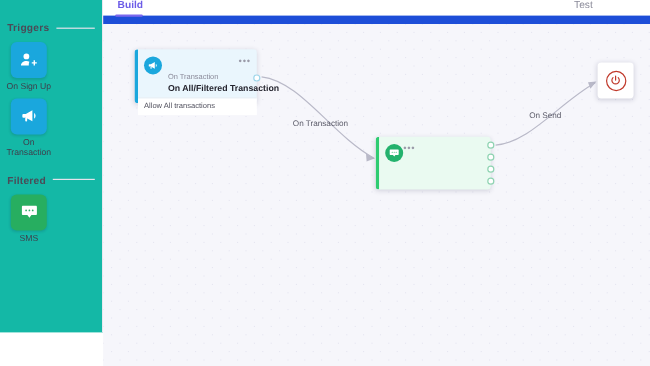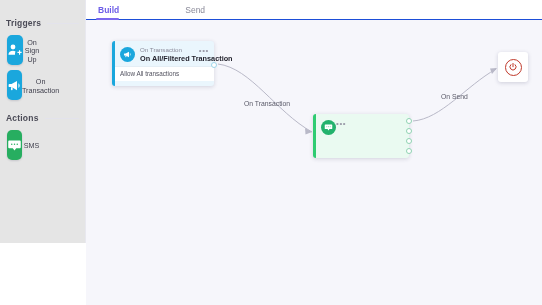--- a/index.html
+++ b/index.html
@@ -6,60 +6,60 @@
   html, body {
     width: 542px; height: 305px;
     font-family: "Liberation Sans", sans-serif;
     background: #ffffff;
     overflow: hidden;
   }
   #app { position: relative; width: 542px; height: 305px; display: flex; }
 
   
   .sidebar {
-    width: 86px; height: 243px;
-    background: #e5e5e5;
+    width: 86px; height: 277px;
+    background: #14b8a6;
     border-right: 1px solid #e8e8ef;
     position: relative;
     flex: 0 0 86px;
     padding-top: 12px;
   }
   .section-head {
     display: flex; align-items: center;
     padding: 0 6px; margin: 6px 0 7px 0;
   }
   .section-head .sh-label {
     font-size: 8.5px; color: #4b4b57; font-weight: 700;
     letter-spacing: .2px; white-space: nowrap;
   }
   .section-head .sh-rule {
     flex: 1; height: 1px; background: #e3e3ec; margin-left: 6px;
   }
   .tile-grid {
     display: flex; flex-wrap: wrap; gap: 5px 6px; padding: 0 7px;
   }
-  .tile-item { width: 34px; display: flex; align-items: center; }
+  .tile-item { width: 34px; display: flex; flex-direction: column; align-items: center; }
   .tile {
     width: 30px; height: 30px; border-radius: 5px;
     display: flex; align-items: center; justify-content: center;
     box-shadow: 0 1px 2px rgba(20,20,60,.14);
   }
   .tile svg { display: block; }
   .tile-label {
     margin-top: 3px; font-size: 7.2px; line-height: 8.5px;
     color: #3f3f4c; text-align: center; width: 38px;
   }
 
   
   .main { flex: 1; position: relative; height: 305px; background: #ffffff; }
   .tabbar {
     height: 20px; background: #ffffff;
-    border-bottom: 1px solid #1d4ed8;
-    display: flex; align-items: flex-end; padding-left: 10px; gap: 16px;
-    position: relative; z-index: 5;
+    border-bottom: 7px solid #1d4ed8;
+    display: flex; align-items: flex-end; padding-left: 10px; gap: 0;
+    position: relative; z-index: 5; justify-content: space-between;
   }
   .tab {
     font-size: 8.5px; color: #8a8a99; padding: 0 10px 4px 2px;
     position: relative; margin-right: 38px; white-space: nowrap;
   }
   .tab.active { color: #6c5ce7; font-weight: 600; }
   .tab.active::after {
     content: ""; position: absolute; left: 0; right: 10px; bottom: -1px;
     height: 2px; background: #7b68ee; border-radius: 1px;
   }
@@ -93,21 +93,21 @@
     border-left: 3px solid #2ecc71;
   }
   .node-head { display: flex; align-items: flex-start; padding: 5px 5px 0 5px; }
   .node-ico {
     width: 15px; height: 15px; border-radius: 50%;
     display: flex; align-items: center; justify-content: center;
     flex: 0 0 15px; margin-top: 1px;
   }
   .ico-blue { background: #1aa7dd; }
   .ico-green { background: #23b26d; }
-  .node-txt { margin-left: 5px; flex: 1; min-width: 0; }
+  .node-txt { margin-left: 5px; flex: 1; min-width: 0; margin-top: 15px; }
   .node-sub { font-size: 6.2px; color: #8b8b9a; line-height: 7.5px; white-space: nowrap; }
   .node-title { font-size: 7.3px; color: #24242e; font-weight: 700; line-height: 9px; white-space: nowrap; }
   .node-dots { font-size: 8px; color: #9a9aa8; letter-spacing: .6px; line-height: 7px; padding-top: 1px; }
   .node-body {
     margin-top: 3px; background: #ffffff; border-top: 1px solid #e4eef5;
     font-size: 6.3px; color: #51515e; padding: 3px 5px; line-height: 8px;
   }
   .port {
     position: absolute; width: 6px; height: 6px; border-radius: 50%;
     background: #ffffff; border: 1px solid #8fd3b2;
@@ -162,21 +162,21 @@
             <path d="M4 9.5h3.2L16 4.6v14.8L7.2 14.5H4a1.4 1.4 0 0 1-1.4-1.4v-2.2A1.4 1.4 0 0 1 4 9.5z"></path>
             <path d="M18.3 8.2c1.2.8 1.9 2.2 1.9 3.8s-.7 3-1.9 3.8V8.2z"></path>
             <rect x="6.4" y="14.3" width="2.6" height="5.2" rx="1.2"></rect>
           </svg>
         </div>
         <div class="tile-label">On Transaction</div>
       </div>
     </div>
 
     <div class="section-head" style="margin-top:13px">
-      <span class="sh-label">Actions</span>
+      <span class="sh-label">Filtered</span>
       <span class="sh-rule"></span>
     </div>
     <div class="tile-grid">
       <div class="tile-item">
         <div class="tile" style="background:#27ae60">
           <svg width="15" height="15" viewBox="0 0 24 24" fill="#fff">
             <path d="M3.4 4h17.2c.8 0 1.4.6 1.4 1.4v9.4c0 .8-.6 1.4-1.4 1.4h-5.9L12 20l-2.7-3.8H3.4c-.8 0-1.4-.6-1.4-1.4V5.4C2 4.6 2.6 4 3.4 4z"></path>
             <circle cx="7.6" cy="10.1" r="1.15" fill="#27ae60"></circle>
             <circle cx="12" cy="10.1" r="1.15" fill="#27ae60"></circle>
             <circle cx="16.4" cy="10.1" r="1.15" fill="#27ae60"></circle>
@@ -185,21 +185,21 @@
         <div class="tile-label">SMS</div>
       </div>
     </div>
 
   </aside>
 
   <section class="main">
 
     <nav class="tabbar">
       <div class="tab active">Build</div>
-      <div class="tab">Send</div>
+      <div class="tab">Test</div>
     </nav>
 
     <div class="canvas">
 
       <svg class="edges">
 
         <path d="M132 44 C 165 48, 190 92, 226 112" fill="none" stroke="#b9b9c8" stroke-width="1" stroke-dasharray="0"></path>
         <polygon points="226,112 219,108 219.5,114.5" fill="#b9b9c8"></polygon>
 
         <path d="M327 101 C 355 99, 380 66, 410 49" fill="none" stroke="#b9b9c8" stroke-width="1"></path>

